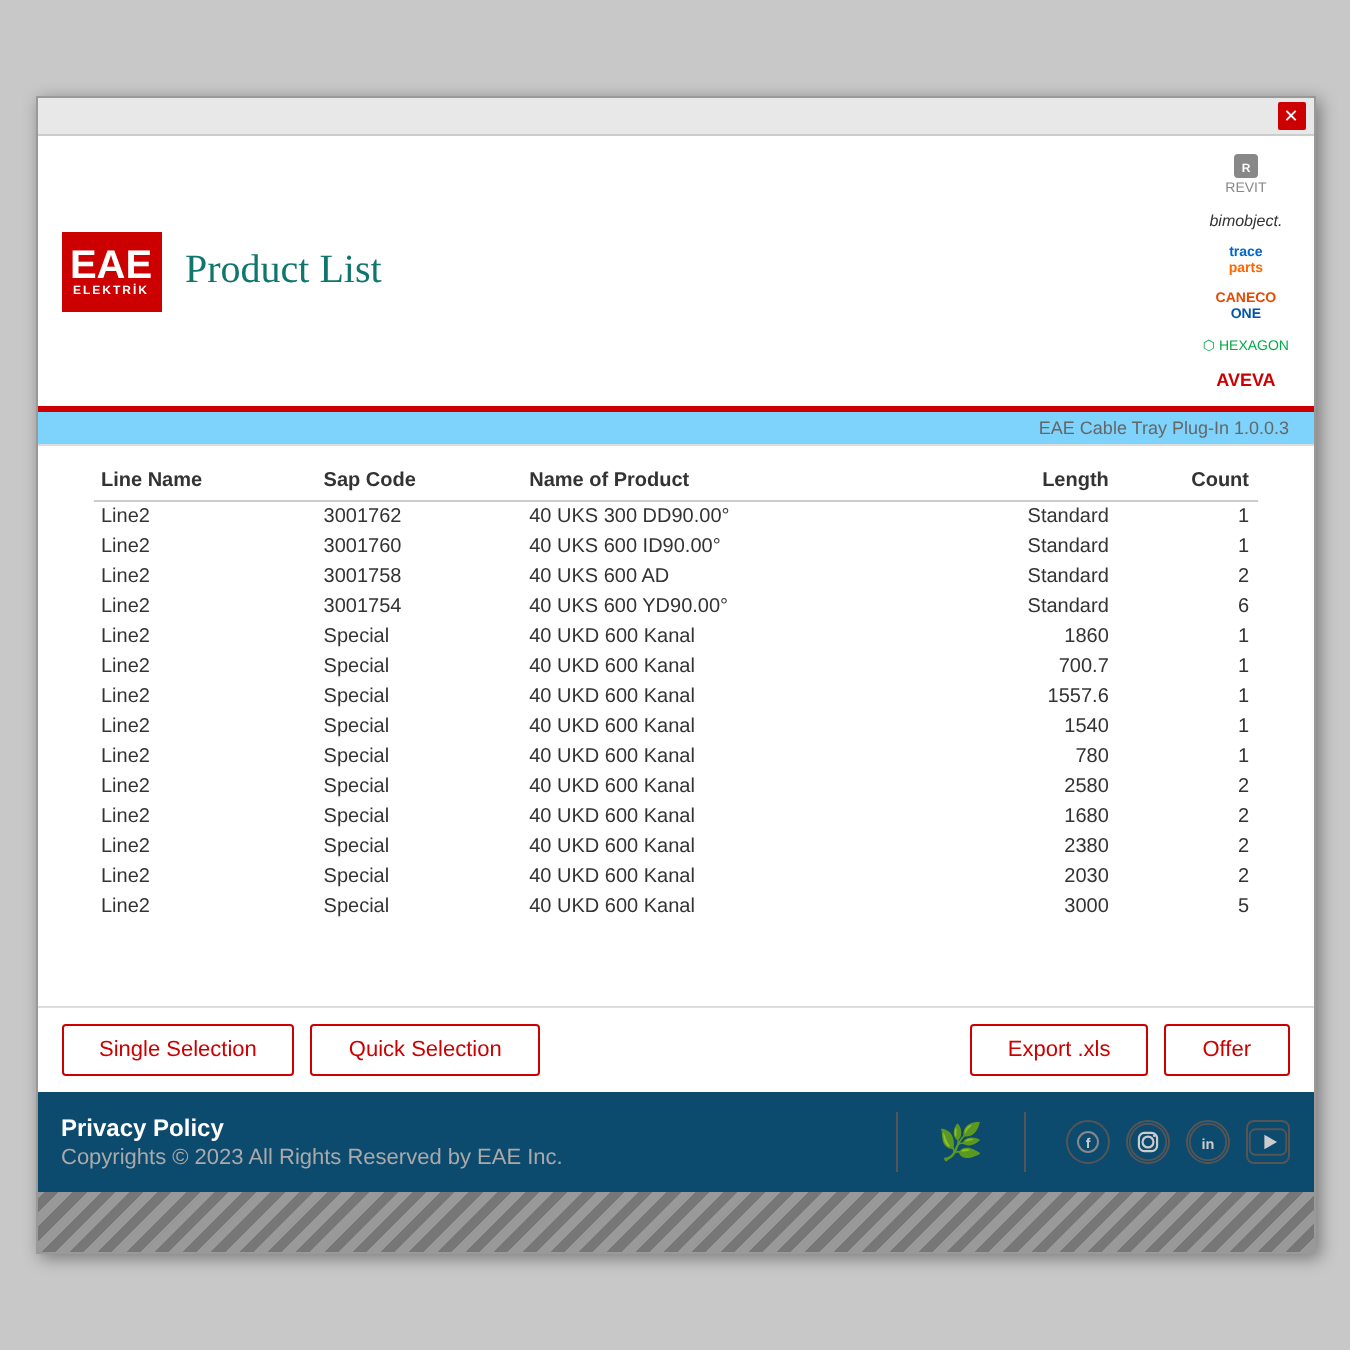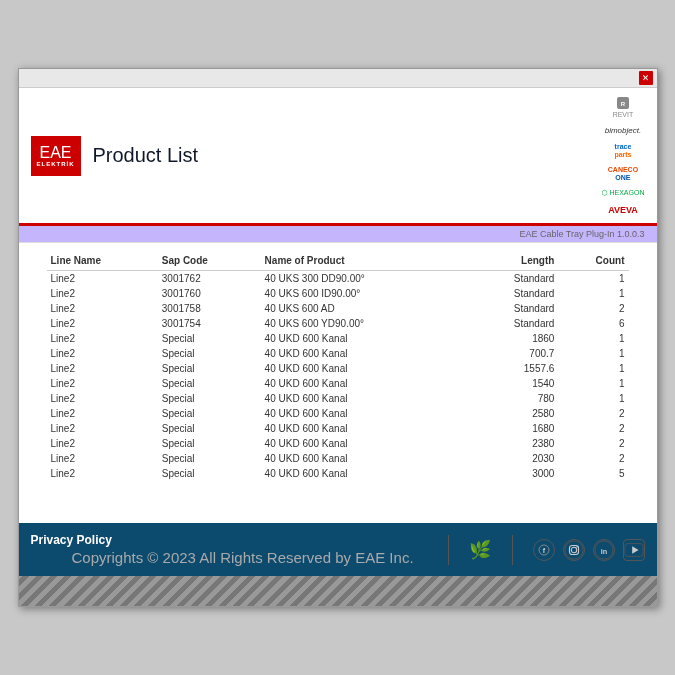--- a/index.html
+++ b/index.html
@@ -56,27 +56,28 @@
       font-size: 13px;
       width: 50px;
       height: 40px;
       display: flex;
       flex-direction: column;
       align-items: center;
       justify-content: center;
       line-height: 1;
       flex-shrink: 0;
     }
-    .logo-box .eae { font-size: 16px; font-weight: 400; }
+    .logo-box .eae { font-size: 20px; font-weight: 700; }
     .logo-box .elektrik { font-size: 6px; letter-spacing: 1px; }
     .product-list-title {
       font-size: 20px;
       font-weight: 300;
-      color: #0f172a;
+      color: #0f766e;
       flex: 1;
+      font-family: Liberation Serif, serif;
     }
     .partner-logos {
       display: flex;
       align-items: center;
       gap: 8px;
       flex-direction: column;
     }
     .partner-logo {
       font-size: 8px;
       color: #555;
@@ -85,21 +86,21 @@
       align-items: center;
       gap: 1px;
     }
     .revit-logo { color: #aaa; }
     .bimobject-logo { color: #333; font-style: italic; }
     .traceparts-logo { color: #0066cc; font-size: 7px; }
     .caneco-logo { color: #e84800; font-size: 7px; font-weight: bold; }
     .hexagon-logo { color: #00aa44; font-size: 7px; }
     .aveva-logo { color: #cc0000; font-size: 8px; font-weight: bold; text-align: center; }
     .plugin-info-bar {
-      background: #c4b5fd;
+      background: #7dd3fc;
       text-align: right;
       padding: 3px 12px;
       font-size: 9px;
       color: #666;
       border-bottom: 1px solid #ddd;
     }
     .table-container {
       flex: 1;
       padding: 8px 28px;
       overflow-y: auto;
@@ -163,24 +164,23 @@
     }
     .footer-left {
       flex: 1;
     }
     .footer-title {
       font-size: 12px;
       font-weight: bold;
       color: #fff;
     }
     .footer-copy {
-      font-size: 15px;
+      font-size: 11px;
       color: #aaa;
       margin-top: 2px;
-      margin-left: 41px;
     }
     .footer-divider {
       width: 1px;
       height: 30px;
       background: #555;
       margin: 0 8px;
     }
     .footer-leaf {
       color: #44aa66;
       font-size: 18px;
@@ -359,20 +359,30 @@
       <td>Line2</td>
       <td>Special</td>
       <td>40  UKD  600  Kanal</td>
       <td class="right">3000</td>
       <td class="right">5</td>
     </tr>
         </tbody>
     </table>
   </div>
 
+  <div class="action-bar">
+    <div class="action-bar-left">
+      <button class="btn-outline">Single Selection</button>
+      <button class="btn-outline">Quick Selection</button>
+    </div>
+    <div class="action-bar-right">
+      <button class="btn-outline">Export .xls</button>
+      <button class="btn-outline">Offer</button>
+    </div>
+  </div>
 
   <div class="footer">
     <div class="footer-left">
       <div class="footer-title">Privacy Policy</div>
       <div class="footer-copy">Copyrights © 2023 All Rights Reserved by EAE Inc.</div>
     </div>
     <div class="footer-divider"></div>
     <span class="footer-leaf">🌿</span>
     <div class="footer-divider"></div>
     <div class="social-icons">

